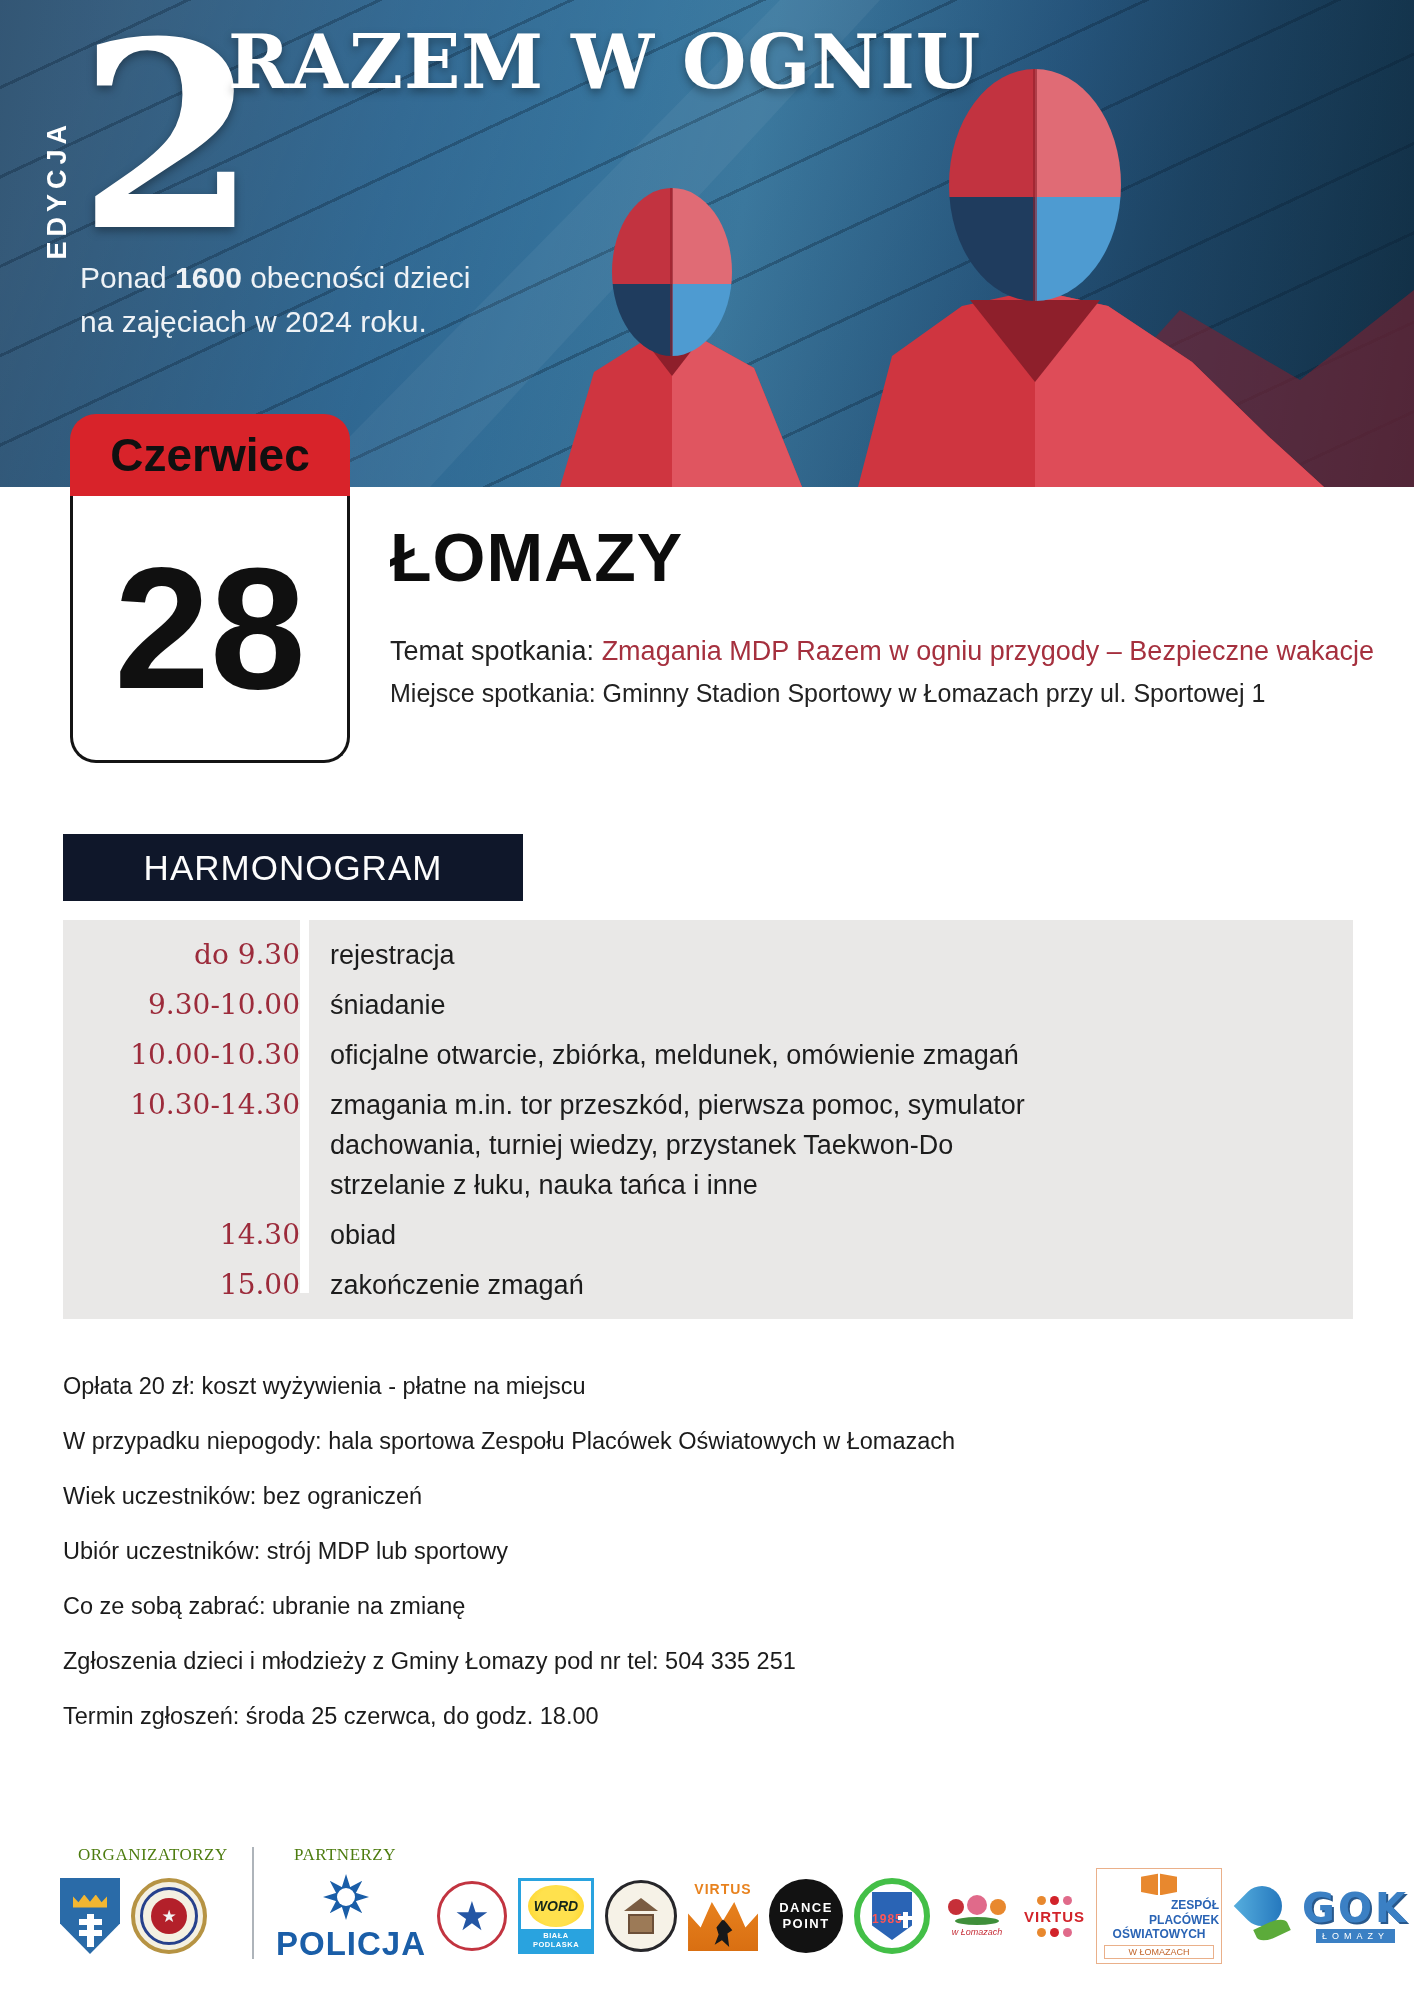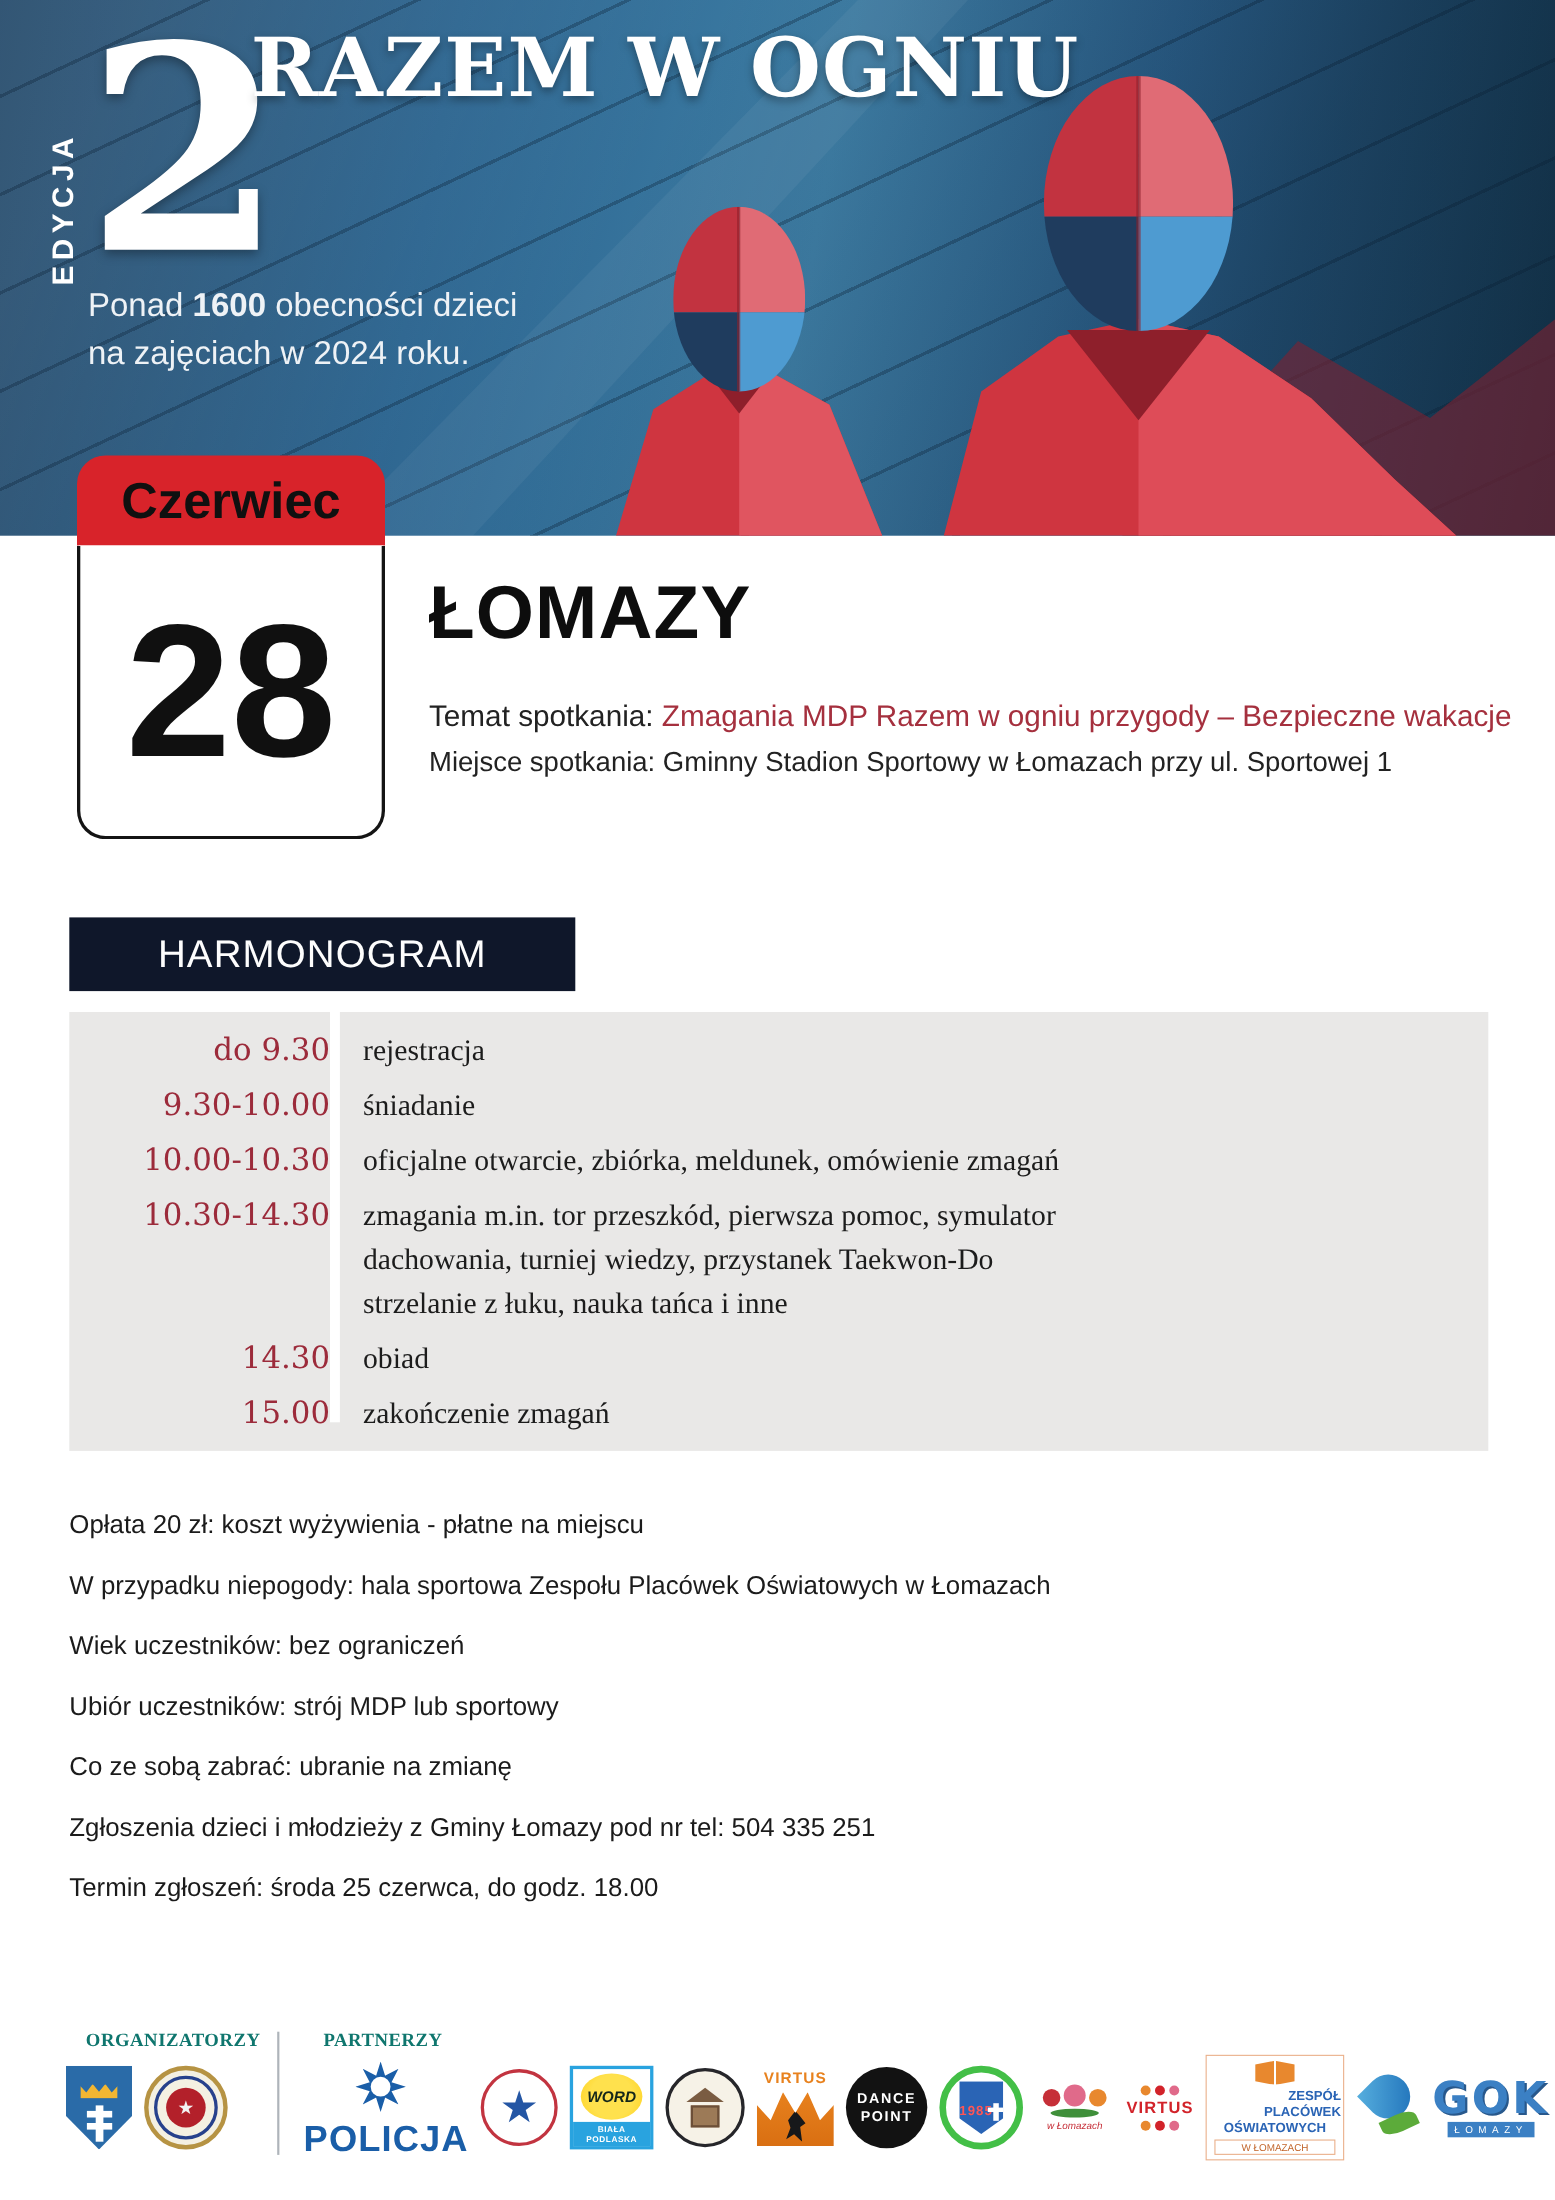--- a/index.html
+++ b/index.html
@@ -42,31 +42,31 @@
   .sched-bar{position:absolute;left:63px;top:834px;width:460px;height:67px;background:#0f172a;
     display:flex;align-items:center;justify-content:center;color:#fdfdfd;font-size:35px;
     letter-spacing:1px;}
   .sched-table{position:absolute;left:63px;top:920px;width:1290px;background:#e9e8e7;
     padding:15px 0 14px 0;box-sizing:border-box;}
   .sched-table::before{content:"";position:absolute;left:237px;top:0;bottom:26px;width:9px;background:#fff;}
   .sched-row{display:grid;grid-template-columns:237px 1fr;margin-bottom:10px;}
   .sched-row:last-child{margin-bottom:0;}
   .sched-time{font-family:"DejaVu Serif",serif;font-size:28px;font-weight:500;color:#9c2b3b;
     text-align:right;line-height:40px;}
-  .sched-act{font-family:Liberation Serif, serif;font-size:27px;color:#1c1c1c;padding-left:30px;
+  .sched-act{font-family:Liberation Sans, sans-serif;font-size:27px;color:#1c1c1c;padding-left:30px;
     line-height:40px;white-space:pre-line;max-width:980px;}
 
   
   .details{position:absolute;left:63px;top:1374px;width:1300px;}
   .details p{margin:0 0 31px 0;font-size:23.5px;line-height:24px;color:#1b1b1b;}
 
   
   .footer{position:absolute;left:60px;top:1845px;width:1296px;display:flex;align-items:flex-start;}
-  .foot-label{font-family:"Liberation Serif",serif;font-weight:bold;font-size:17px;
-    letter-spacing:.5px;color:#0f766e;margin:0 0 10px 18px;}
+  .foot-label{font-family:"Liberation Serif",serif;font-weight:normal;font-size:17px;
+    letter-spacing:.5px;color:#4d7c0f;margin:0 0 10px 18px;}
   .org-col{width:176px;flex:none;}
   .foot-divider{width:2px;height:112px;background:#aeb4ba;margin:2px 22px 0 16px;flex:none;}
   .partners-col{flex:1;}
   .logo-row{display:flex;align-items:center;gap:11px;height:82px;}
 
   .logo{flex:none;display:flex;flex-direction:column;align-items:center;justify-content:center;}
 
   
   .gmina{width:60px;height:76px;background:#2a6ba8;
     clip-path:polygon(0 0,100% 0,100% 60%,50% 100%,0 60%);padding-top:9px;box-sizing:border-box;}

